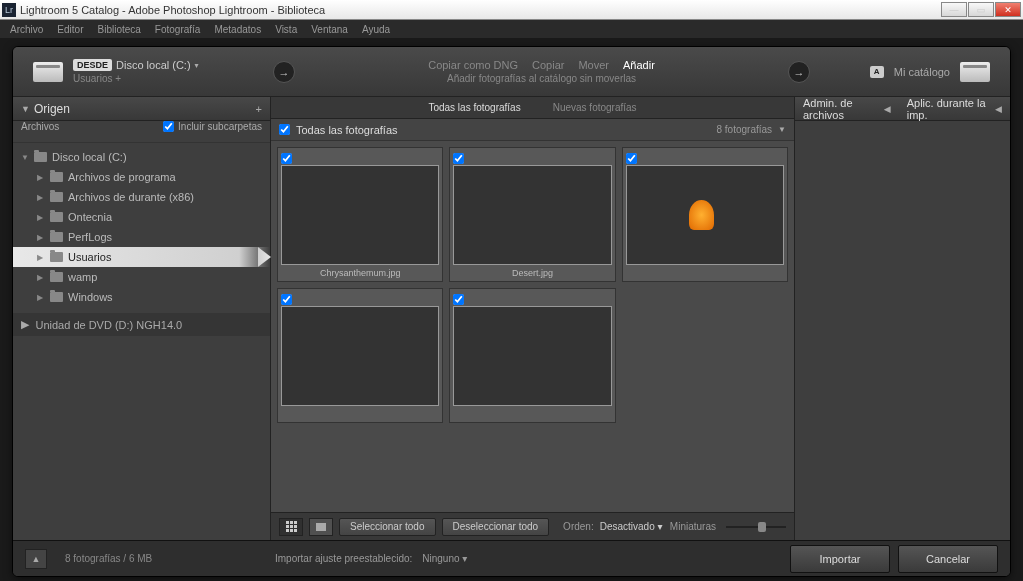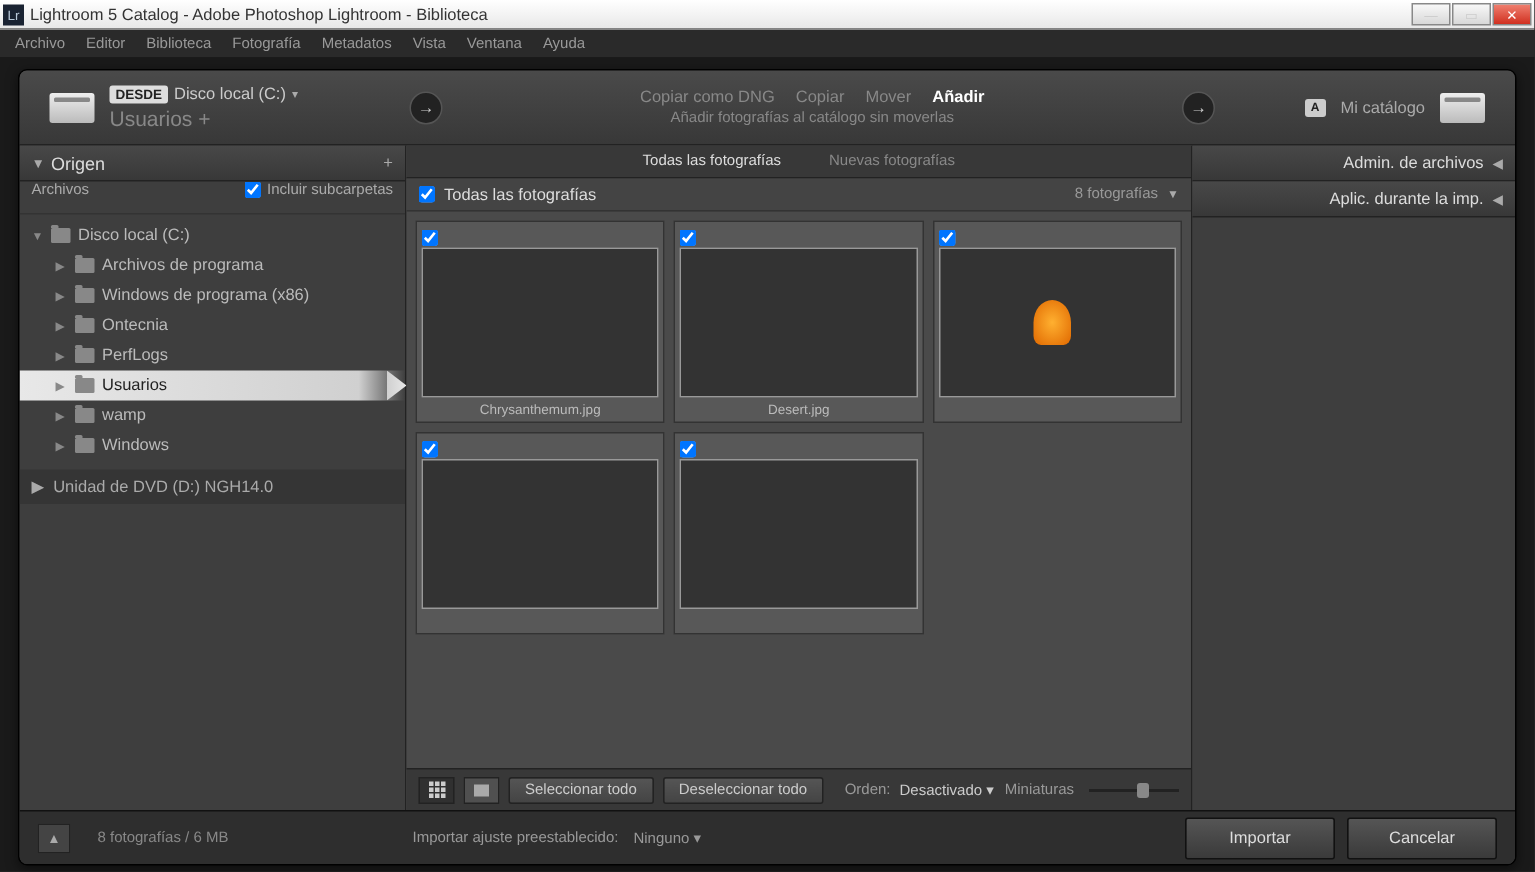--- a/index.html
+++ b/index.html
@@ -15,25 +15,25 @@
 .main-area{position:absolute;top:38px;left:0;right:0;bottom:0;background:#1a1a1a;padding:8px 12px 4px}
 .import-window{background:#3a3a3a;border:1px solid #000;border-radius:6px;box-shadow:0 2px 8px rgba(0,0,0,.5);height:100%;display:flex;flex-direction:column;overflow:hidden}
 .import-header{height:50px;background:linear-gradient(#4a4a4a,#383838);display:flex;align-items:center;padding:0 20px;border-bottom:1px solid #222}
 .hdr-left{display:flex;align-items:center;gap:10px;width:240px}
 .hdd-icon{width:30px;height:20px;background:linear-gradient(#eee,#bbb);border-radius:2px;position:relative}
 .hdd-icon::before{content:"";position:absolute;top:3px;left:3px;right:3px;height:3px;background:#888;border-radius:1px}
 .src-info{display:flex;flex-direction:column;gap:2px}
 .src-top{display:flex;align-items:center;gap:4px}
 .from-badge{background:#ddd;color:#222;padding:1px 4px;font-size:9px;font-weight:bold;border-radius:2px}
 .src-name{color:#ccc;font-size:11px}
-.src-breadcrumb{color:#888;font-size:14px}
+.src-breadcrumb{color:#888;font-size:10px}
 .hdr-center{flex:1;display:flex;flex-direction:column;align-items:center;gap:2px}
 .actions-row{display:flex;gap:14px;align-items:center}
 .action{color:#888;font-size:11px;cursor:pointer}
-.action.active{color:#fff;font-weight:bold}
+.action.active{color:#fff;font-weight:normal}
 .hint-text{color:#888;font-size:10px}
 .hdr-right{width:180px;display:flex;align-items:center;justify-content:flex-end;gap:10px}
 .cat-key{background:#ccc;color:#222;width:14px;height:12px;border-radius:2px;font-size:8px;display:flex;align-items:center;justify-content:center;font-weight:bold}
 .cat-name{color:#aaa;font-size:11px}
 .arrow-btn{width:22px;height:22px;background:#222;border:1px solid #555;border-radius:11px;color:#ccc;display:flex;align-items:center;justify-content:center;cursor:pointer;font-size:11px}
 .import-body{flex:1;display:flex;overflow:hidden}
 .left-panel{width:258px;background:#3e3e3e;border-right:1px solid #222;display:flex;flex-direction:column}
 .panel-hdr{height:24px;background:linear-gradient(#484848,#383838);display:flex;align-items:center;padding:0 8px;border-bottom:1px solid #222;justify-content:space-between}
 .panel-hdr .tri{color:#aaa;font-size:9px;margin-right:4px}
 .panel-hdr .ttl{color:#ddd;font-size:12px;flex:1}
@@ -77,21 +77,21 @@
 .view-btn{width:24px;height:18px;background:#505050;border:1px solid #222;cursor:pointer;display:flex;align-items:center;justify-content:center}
 .view-btn.active{background:#303030}
 .view-btn .grid-ico{display:grid;grid-template-columns:repeat(3,3px);grid-template-rows:repeat(3,3px);gap:1px}
 .view-btn .grid-ico span{background:#ccc}
 .view-btn .single-ico{width:10px;height:8px;background:#aaa}
 .tb-btn{height:18px;padding:0 10px;background:linear-gradient(#555,#444);border:1px solid #222;color:#ccc;font-size:10px;cursor:pointer;display:flex;align-items:center;border-radius:2px}
 .tb-lbl{color:#999;font-size:10px;margin-left:8px}
 .tb-sel{color:#ccc;font-size:10px}
 .slider{width:60px;height:2px;background:#222;position:relative;margin-left:4px}
 .slider::after{content:"";position:absolute;top:-4px;left:32px;width:8px;height:10px;background:#888;border-radius:2px}
-.right-panel{width:215px;background:#3e3e3e;display:flex;flex-direction:column}
+.right-panel{width:215px;background:#3e3e3e;display:flex;flex-direction:row}
 .rp-hdr{height:24px;background:linear-gradient(#484848,#383838);display:flex;align-items:center;justify-content:flex-end;padding:0 8px;gap:6px;border-bottom:1px solid #222;color:#ddd;font-size:11px;cursor:pointer}
 .rp-hdr .tri2{font-size:9px;color:#aaa}
 .import-footer{height:36px;background:#2e2e2e;border-top:1px solid #111;display:flex;align-items:center;padding:0 12px}
 .foot-chev{width:22px;height:20px;background:#444;border:1px solid #222;display:flex;align-items:center;justify-content:center;color:#aaa;cursor:pointer;font-size:9px;margin-right:18px}
 .foot-stats{color:#888;font-size:10px;width:210px}
 .foot-preset{color:#999;font-size:10px;display:flex;gap:10px}
 .foot-btns{margin-left:auto;display:flex;gap:8px}
 .foot-btn{width:100px;height:28px;background:linear-gradient(#555,#3a3a3a);border:1px solid #111;color:#ddd;font-size:11px;cursor:pointer;border-radius:2px;display:flex;align-items:center;justify-content:center}
 </style>
 </head>
@@ -173,21 +173,21 @@
         </div>
         <div id="folders">
               <div class="tree-node sub">
                 <span class="arr">▶</span>
                 <span class="fld"></span>
                 <span>Archivos de programa</span>
               </div>
               <div class="tree-node sub">
                 <span class="arr">▶</span>
                 <span class="fld"></span>
-                <span>Windows de programa (x86)</span>
+                <span>Archivos de durante (x86)</span>
               </div>
               <div class="tree-node sub">
                 <span class="arr">▶</span>
                 <span class="fld"></span>
                 <span>Ontecnia</span>
               </div>
               <div class="tree-node sub">
                 <span class="arr">▶</span>
                 <span class="fld"></span>
                 <span>PerfLogs</span>

